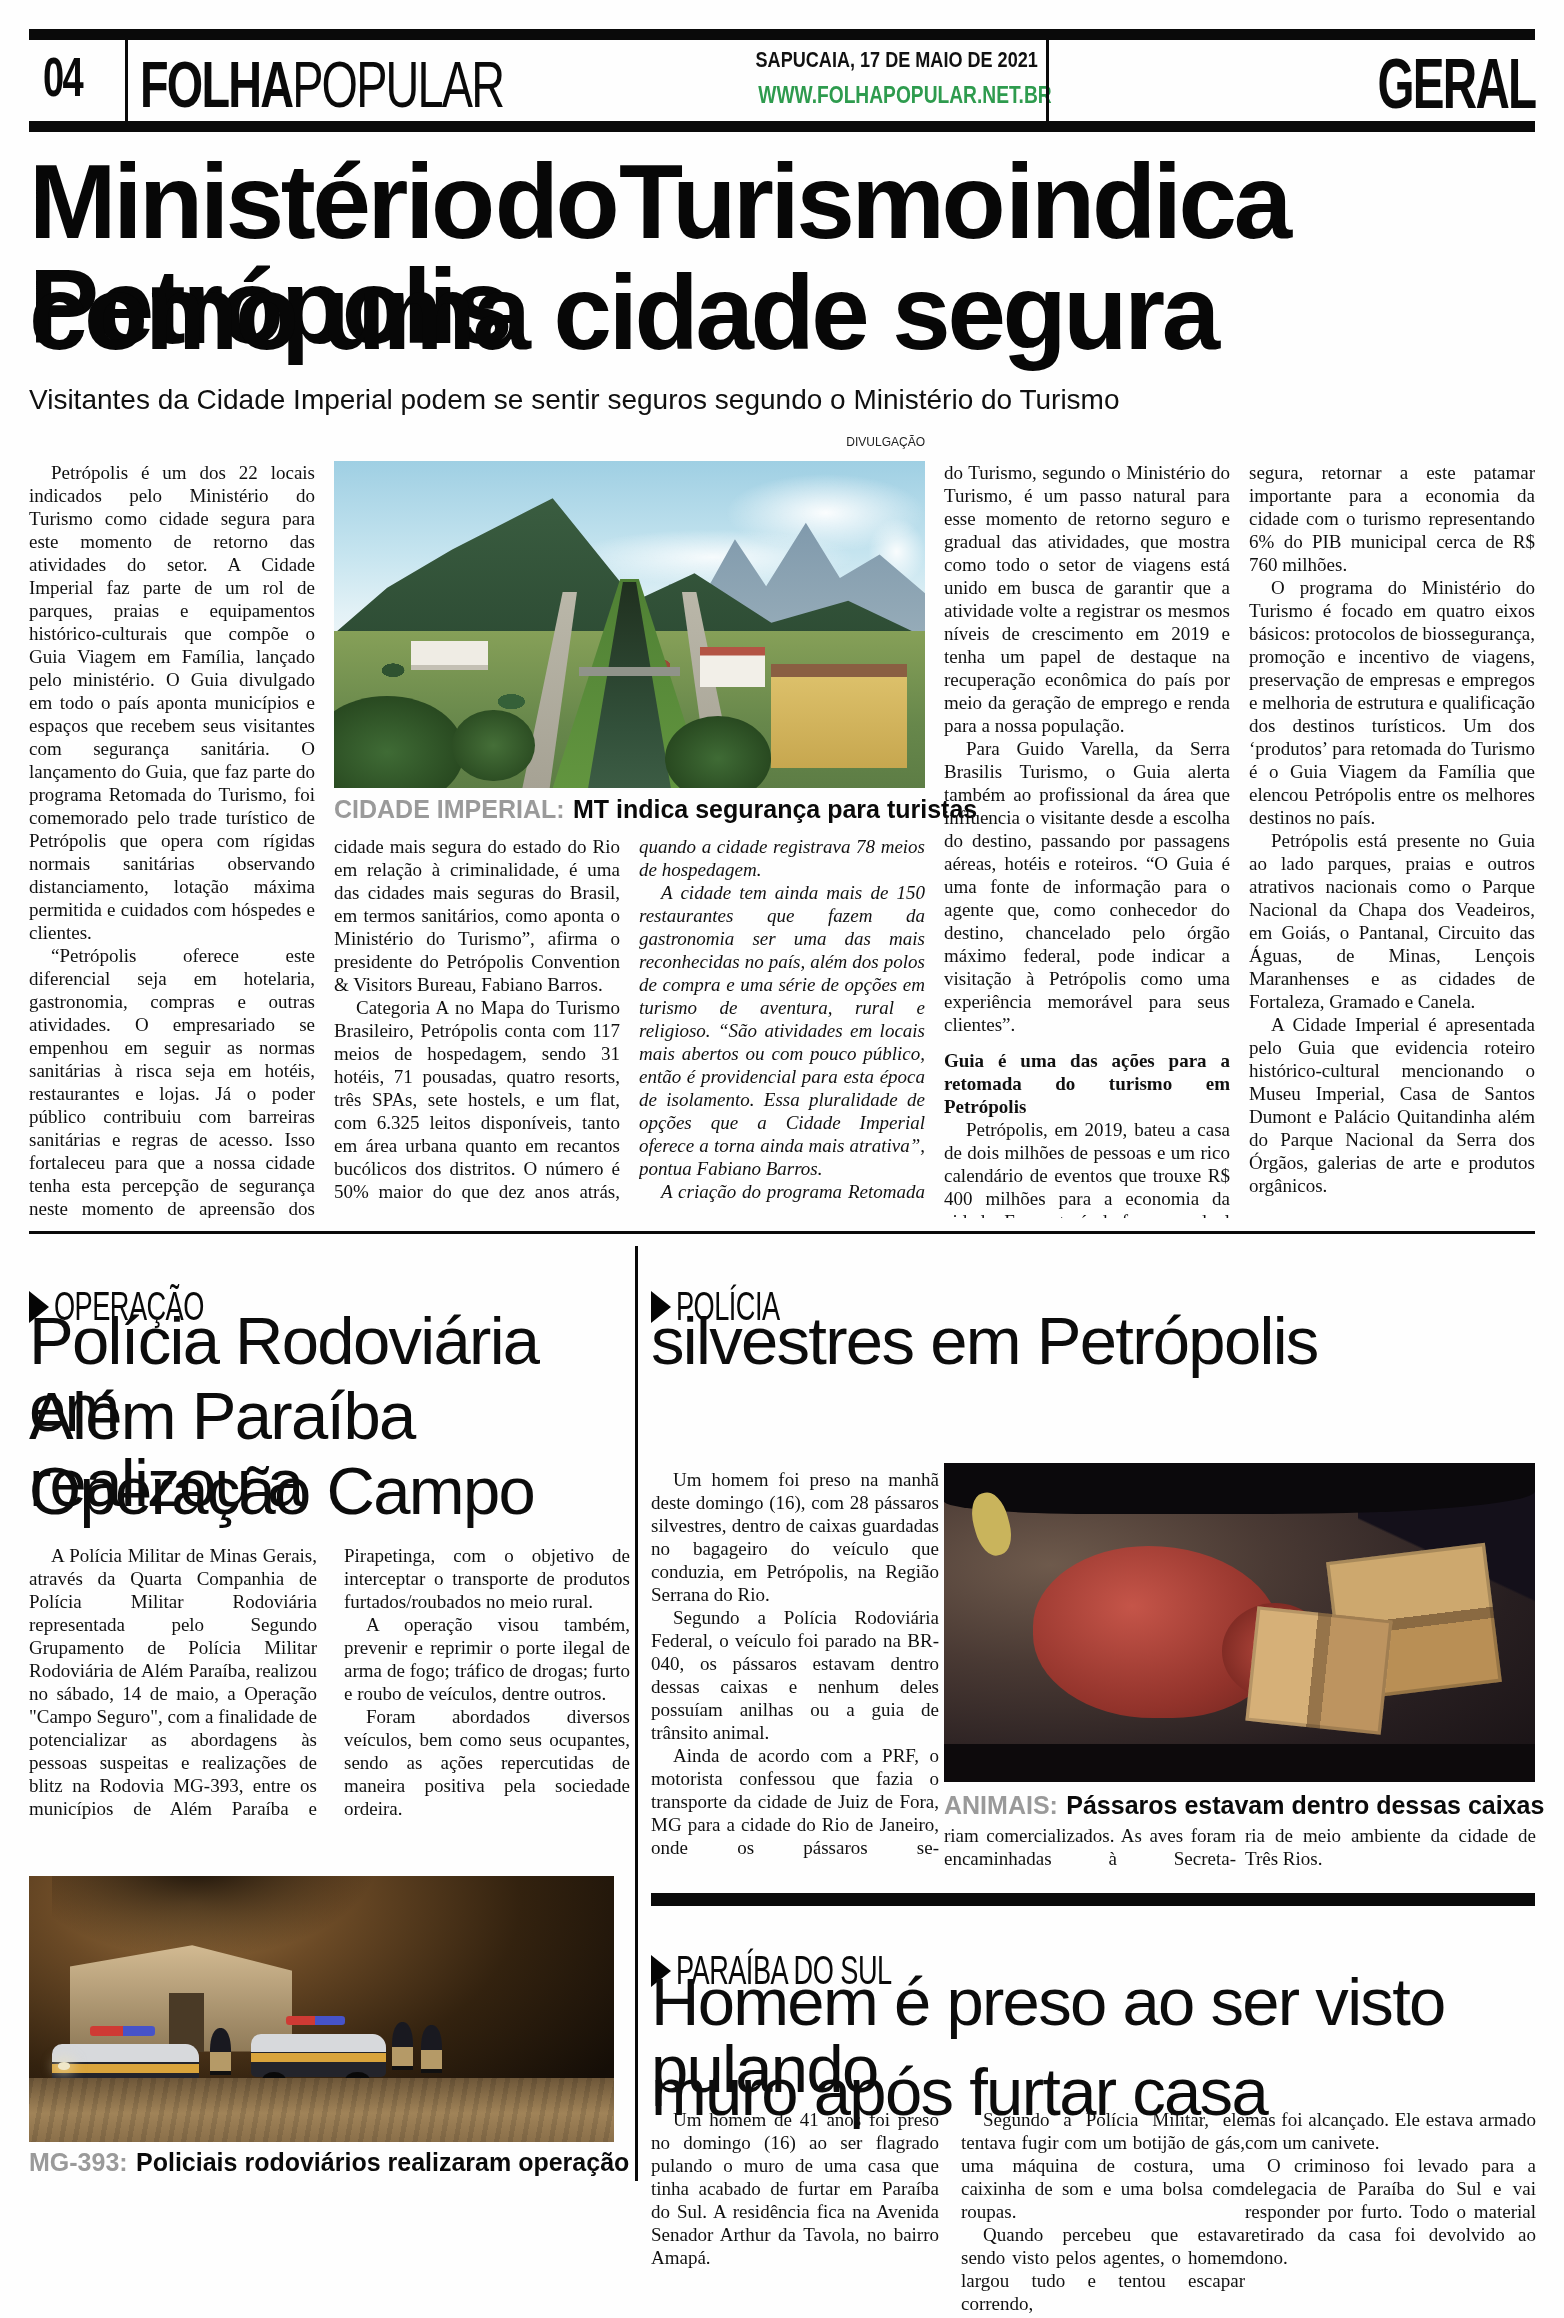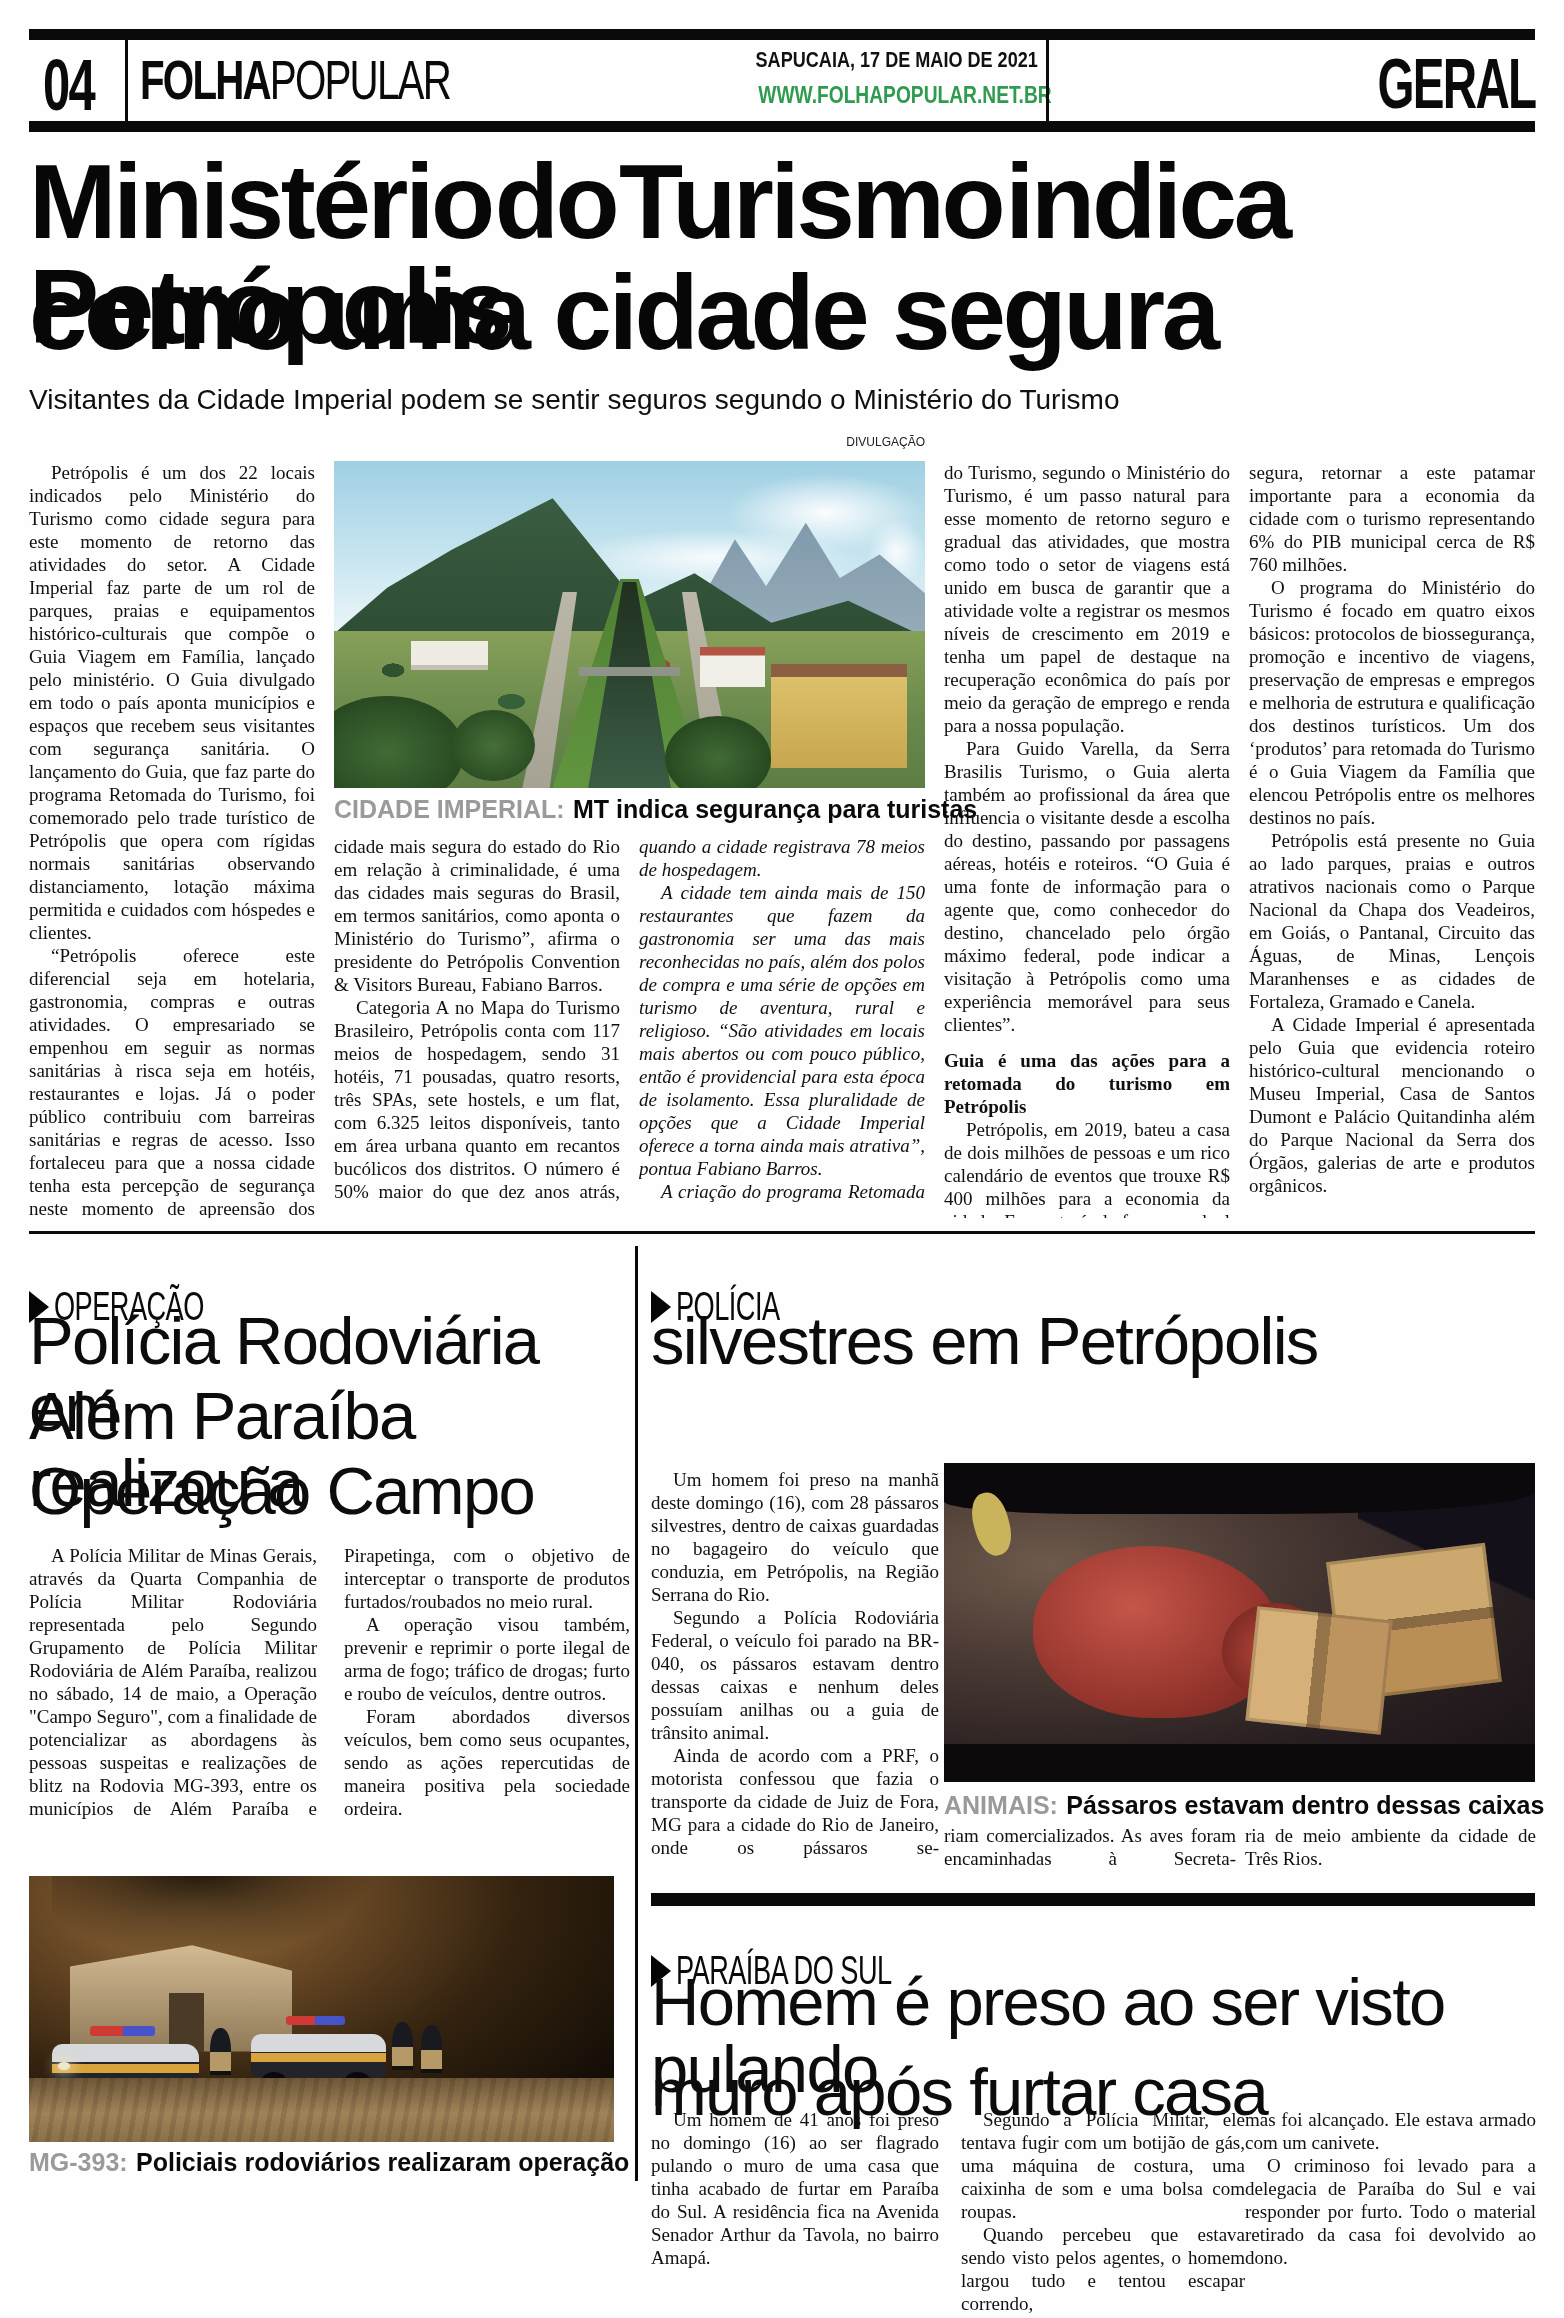--- a/index.html
+++ b/index.html
@@ -7,22 +7,22 @@
         font-family:"Liberation Serif",serif;color:#0a0a0a;}
   .abs{position:absolute;}
 
   
   .cx{display:inline-block;white-space:nowrap;transform-origin:0 50%;}
   .cxr{display:inline-block;white-space:nowrap;transform-origin:100% 50%;}
 
   
   .bar{background:#0a0a0a;}
   .vrule{background:#0a0a0a;}
-  .pageno{font-family:"Liberation Sans",sans-serif;font-weight:700;font-size:72px;letter-spacing:-2.5px;}
-  .brand{font-family:"Liberation Sans",sans-serif;font-size:56px;letter-spacing:-2.5px;}
+  .pageno{font-family:"Liberation Sans",sans-serif;font-weight:700;font-size:56px;letter-spacing:-2.5px;}
+  .brand{font-family:"Liberation Sans",sans-serif;font-size:65px;letter-spacing:-2.5px;}
   .brand b{font-weight:700;}
   .brand span{font-weight:400;}
   .dateline{font-family:"Liberation Sans",sans-serif;font-weight:700;font-size:22.6px;color:#111;}
   .website{font-family:"Liberation Sans",sans-serif;font-weight:700;font-size:24px;color:#2e9b4e;}
   .sectiontag{font-family:"Liberation Sans",sans-serif;font-weight:700;font-size:70px;letter-spacing:-2.5px;}
 
   
   .mainline{font-family:"Liberation Sans",sans-serif;font-weight:700;font-size:105px;line-height:1;
             letter-spacing:-3.3px;color:#070707;transform:scaleX(.75);transform-origin:0 50%;}
   .tightwords{word-spacing:-.22em;}

